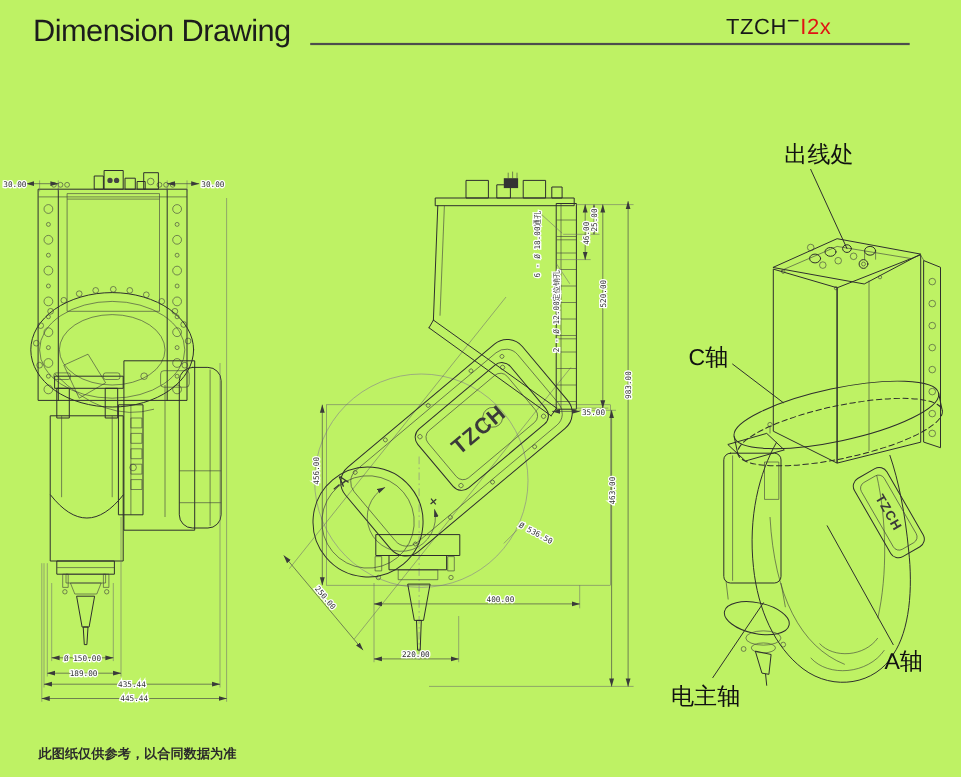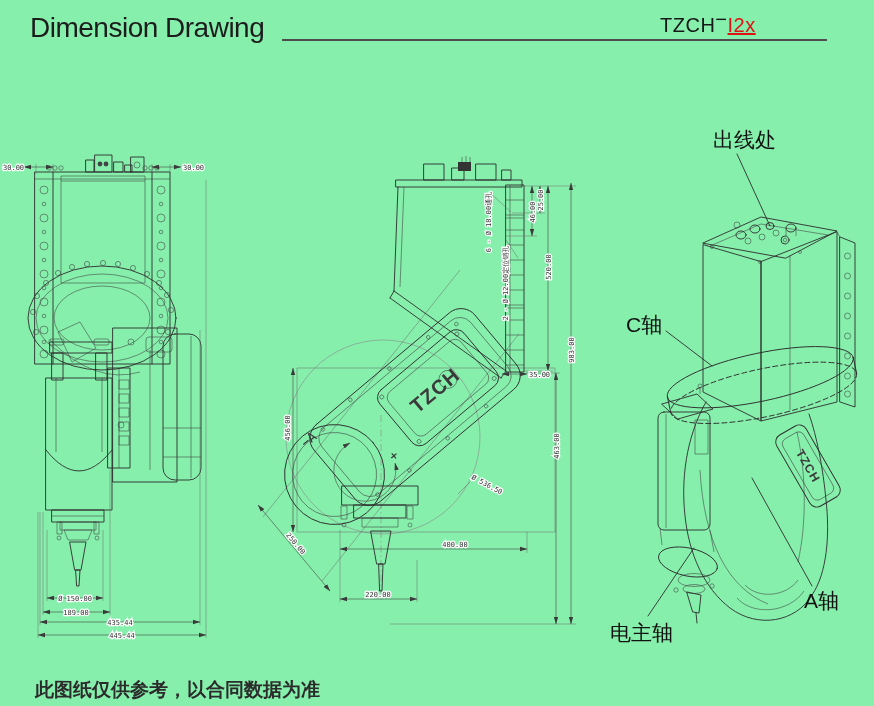--- a/index.html
+++ b/index.html
@@ -1,24 +1,24 @@
 <!DOCTYPE html>
 <html><head>
 <meta charset="utf-8">
 <style>
   html,body{margin:0;padding:0;background:#fff;}
-  #stage{position:relative;width:874px;height:706px;background:#86efac;overflow:hidden;
+  #stage{position:relative;width:874px;height:706px;background:#bef264;overflow:hidden;
          font-family:"Liberation Sans",sans-serif;}
   .hdr-title{position:absolute;left:30px;top:12px;font-size:28px;color:#1c1c1c;letter-spacing:-0.5px;}
   .hdr-sub{position:absolute;left:30px;top:42px;font-size:25px;color:#111;font-weight:600;}
   .hdr-line{position:absolute;left:282px;top:39px;width:545px;height:2px;background:#4d4d4d;}
   .hdr-model{position:absolute;left:660px;top:14px;font-size:20px;color:#181818;letter-spacing:0.5px;}
   .hdr-model .dash{display:inline-block;transform:translateY(-6px);}
-  .hdr-model .red{color:#e01313;text-decoration:underline;}
-  .foot-note{position:absolute;left:35px;top:677px;font-size:19px;font-weight:600;color:#2b2b2b;}
+  .hdr-model .red{color:#e01313;}
+  .foot-note{position:absolute;left:35px;top:677px;font-size:12px;font-weight:600;color:#2b2b2b;}
   svg{position:absolute;left:0;top:0;}
   .ln{fill:none;stroke:#2d2d2d;stroke-width:0.9;stroke-linejoin:round;stroke-linecap:round;}
   .tn{fill:none;stroke:#3c3c3c;stroke-width:0.55;stroke-linejoin:round;}
   .dl{fill:none;stroke:#444;stroke-width:0.6;marker-start:url(#ma);marker-end:url(#ma);}
   .xl{fill:none;stroke:#6a6a6a;stroke-width:0.5;}
   .cl{fill:none;stroke:#8a8a8a;stroke-width:0.6;}
   .dim{font:7px "DejaVu Sans Mono",monospace;fill:#333;text-anchor:middle;
        paint-order:stroke;stroke:#fefefe;stroke-width:2.4;}
   .as{text-anchor:start;}
   .zh{font:21px "Liberation Sans",sans-serif;fill:#111;}

